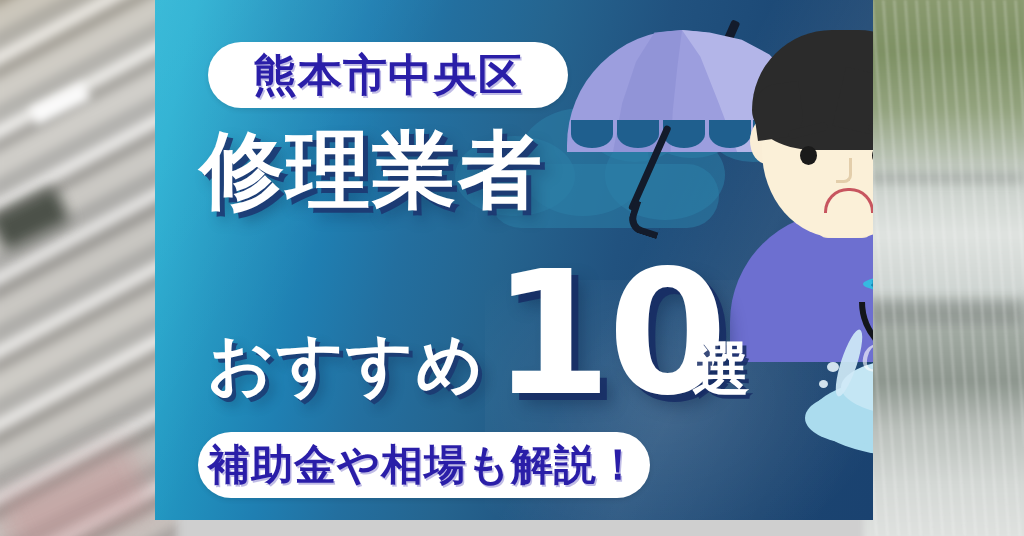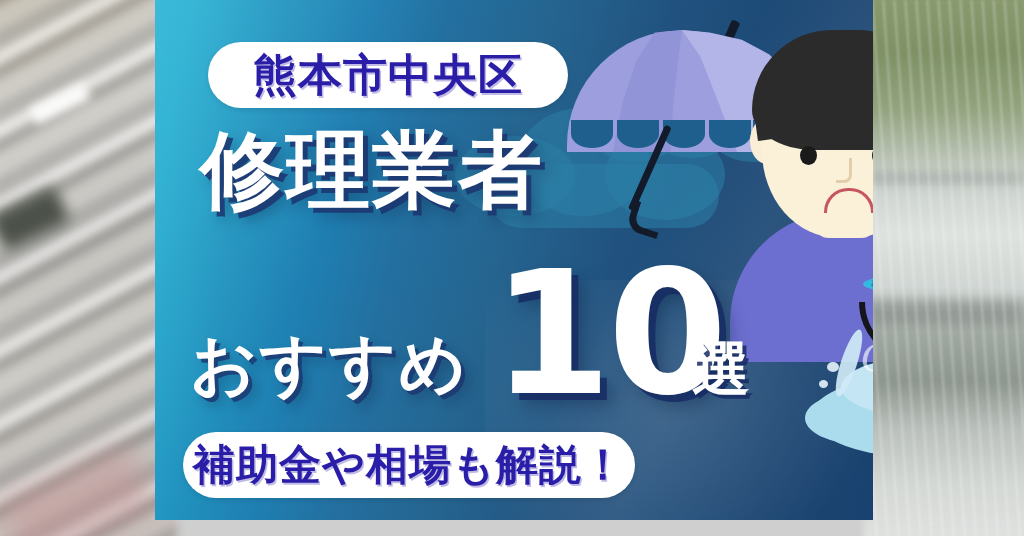--- a/index.html
+++ b/index.html
@@ -336,21 +336,21 @@
       <div class="splash" style="left:14px;top:110px;width:9px;height:8px;"></div>
 
       <div class="canva-wm">Canva</div>
     </div>
 
     <div class="pill pill-top" style="left:53px;">
       <span class="pill-txt">熊本市中央区</span>
     </div>
 
     <div class="headline" style="left:45px;">修理業者</div>
-    <div class="sub2" style="left:35px;">おすすめ</div>
+    <div class="sub2" style="left:52px;">おすすめ</div>
     <div class="bignum" style="left:337px;">10</div>
     <div class="bignum-suffix" style="left:537px;">選</div>
 
-    <div class="pill pill-bottom" style="left:28px;">
+    <div class="pill pill-bottom" style="left:43px;">
       <span class="pill-txt">補助金や相場も解説！</span>
     </div>
   </div>
 </div>
 
 </body></html>

